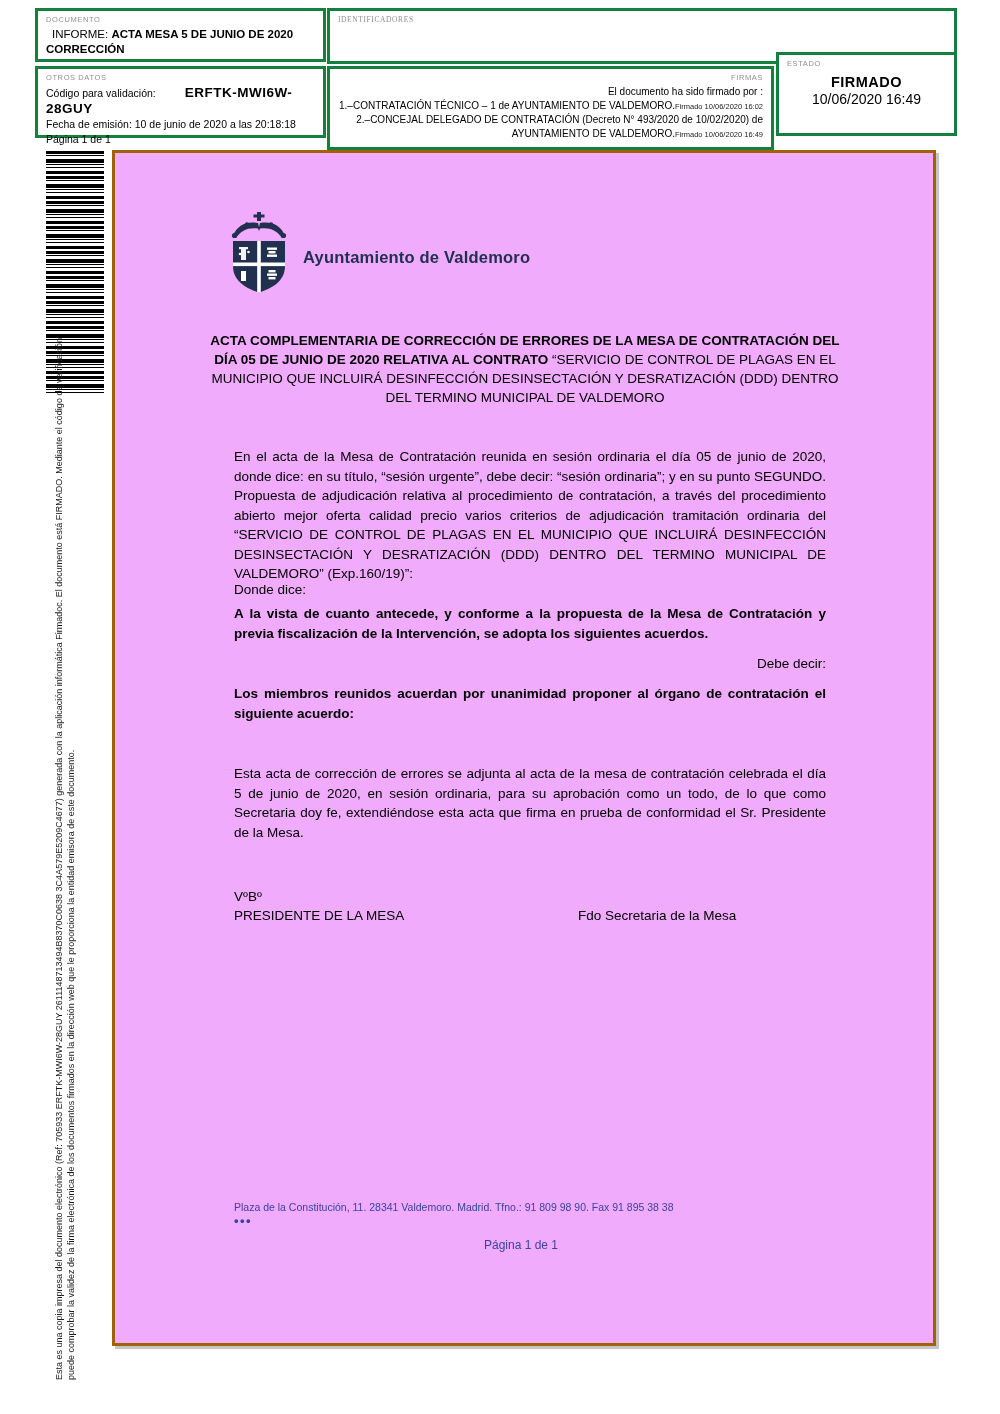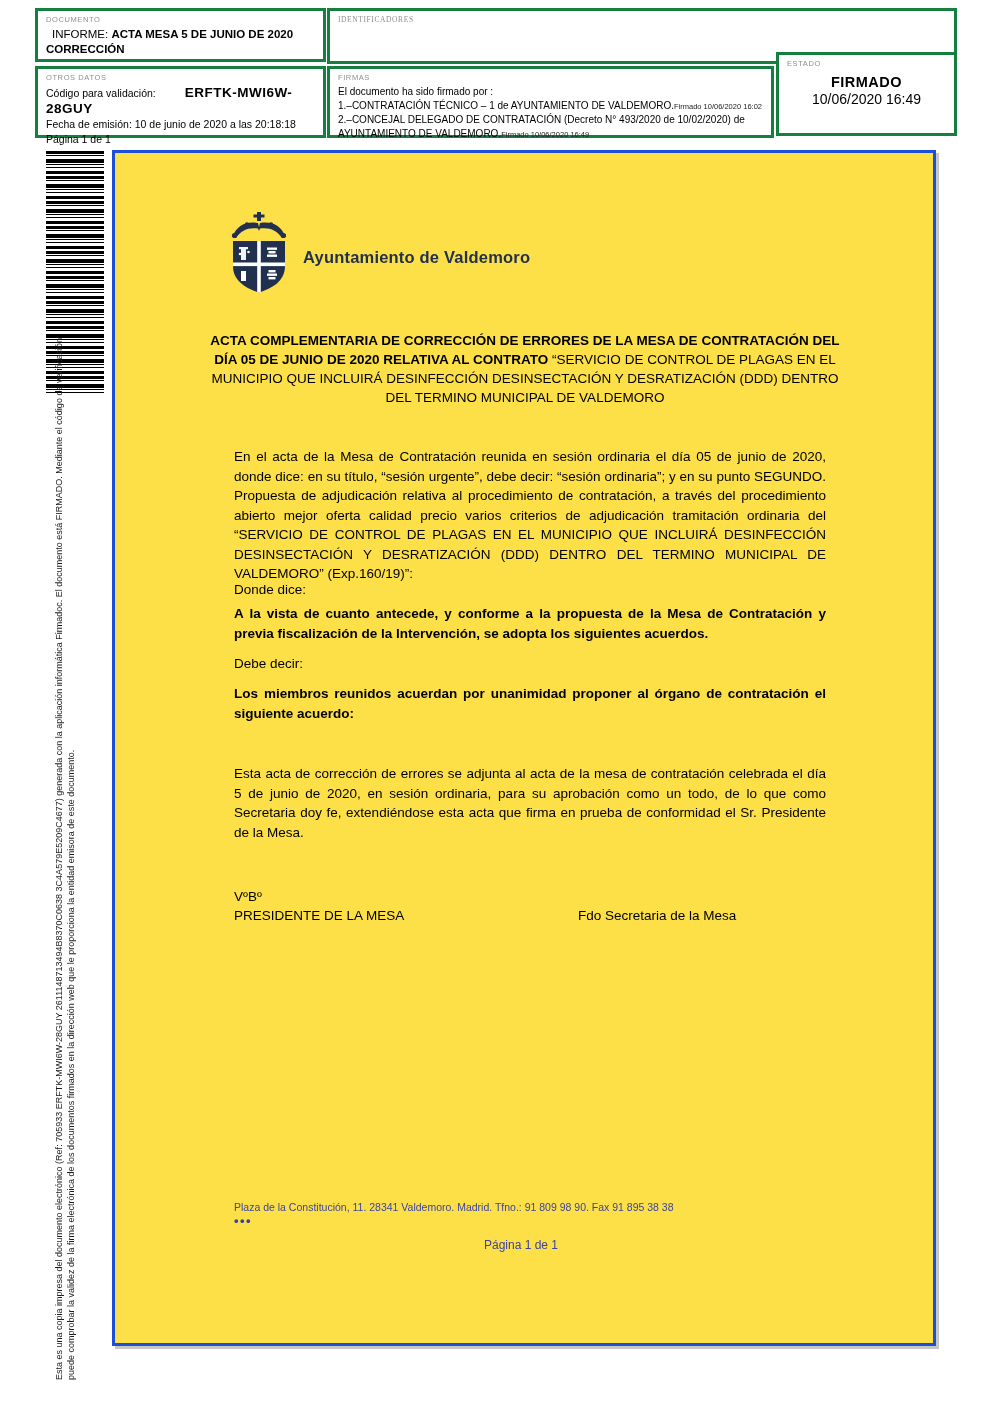--- a/index.html
+++ b/index.html
@@ -51,23 +51,23 @@
     position:absolute;left:54px;top:1380px;width:1005px;
     transform:rotate(-90deg);
     transform-origin:0 0;
     font-size:9px;line-height:11.5px;color:#1a1a1a;
     white-space:nowrap;
   }
 
   
   .doc-frame{
     position:absolute;left:112px;top:150px;width:818px;height:1190px;
-    border:3px solid #1d4ed8;
+    border:3px solid #a16207;
     box-sizing:content-box;
-    background:#fde047;
+    background:#f0abfc;
     box-shadow:3px 3px 0 #c6c6c6;
   }
   .doc-frame .inner{position:relative;width:100%;height:100%;}
 
   .logo-wrap{position:absolute;left:114px;top:58px;width:60px;height:82px;}
   .logo-text{
     position:absolute;left:188px;top:95px;
     font-size:16.5px;color:#22304f;font-weight:bold;letter-spacing:.2px;
   }
   .title-block{
@@ -110,21 +110,21 @@
   <div class="meta-label">IDENTIFICADORES</div>
 </div>
 
 <div class="meta-box" style="left:35px;top:66px;width:291px;height:72px;">
   <div class="meta-label">OTROS DATOS</div>
   <div class="otros-line"><span>Código para validación: </span><span class="big">ERFTK-MWI6W-28GUY</span></div>
   <div class="otros-line"><span>Fecha de emisión: </span><b>10 de junio de 2020 a las 20:18:18</b></div>
   <div class="otros-line"><b>Página 1 de 1</b></div>
 </div>
 
-<div class="meta-box" style="left:327px;top:66px;width:447px;height:72px;">
+<div class="meta-box" style="left:327px;top:66px;width:447px;height:84px;text-align:right;">
   <div class="meta-label">FIRMAS</div>
   <div class="firmas-line">El documento ha sido firmado por :</div>
   <div class="firmas-line"><span>1.–CONTRATACIÓN TÉCNICO – 1 de AYUNTAMIENTO DE VALDEMORO.</span><span class="firmas-small">Firmado 10/06/2020 16:02</span></div>
   <div class="firmas-line"><span>2.–CONCEJAL DELEGADO DE CONTRATACIÓN (Decreto N° 493/2020 de 10/02/2020) de AYUNTAMIENTO DE VALDEMORO.</span><span class="firmas-small">Firmado 10/06/2020 16:49</span></div>
 </div>
 
 <div class="meta-box" style="left:776px;top:52px;width:181px;height:84px;">
   <div class="meta-label">ESTADO</div>
   <div class="estado-value">FIRMADO</div>
   <div class="estado-date">10/06/2020 16:49</div>
@@ -174,21 +174,21 @@
     <div class="title-block">
       <span class="t-bold">ACTA COMPLEMENTARIA DE CORRECCIÓN DE ERRORES DE LA MESA DE CONTRATACIÓN DEL DÍA 05 DE JUNIO DE 2020 RELATIVA AL CONTRATO </span><span>“SERVICIO DE CONTROL DE PLAGAS EN EL MUNICIPIO QUE INCLUIRÁ DESINFECCIÓN DESINSECTACIÓN Y DESRATIZACIÓN (DDD) DENTRO DEL TERMINO MUNICIPAL DE VALDEMORO</span>
     </div>
 
     <div class="body-par" style="top:294px;">En el acta de la Mesa de Contratación reunida en sesión ordinaria el día 05 de junio de 2020, donde dice: en su título, “sesión urgente”, debe decir: “sesión ordinaria”; y en su punto SEGUNDO. Propuesta de adjudicación relativa al procedimiento de contratación, a través del procedimiento abierto mejor oferta calidad precio varios criterios de adjudicación tramitación ordinaria del  “SERVICIO DE CONTROL DE PLAGAS EN EL MUNICIPIO QUE INCLUIRÁ DESINFECCIÓN DESINSECTACIÓN Y DESRATIZACIÓN (DDD) DENTRO DEL TERMINO MUNICIPAL DE VALDEMORO” (Exp.160/19)”:</div>
 
     <div class="body-par plain" style="top:427px;">Donde dice:</div>
 
     <div class="body-par bold-par" style="top:451px;">A la vista de cuanto antecede, y conforme a la  propuesta de la Mesa de Contratación  y previa fiscalización de la Intervención, se adopta los siguientes acuerdos.</div>
 
-    <div class="body-par plain" style="top:501px;">Debe decir:</div>
+    <div class="body-par plain" style="top:501px;text-align:right;">Debe decir:</div>
 
     <div class="body-par bold-par" style="top:531px;">Los miembros reunidos acuerdan por unanimidad proponer al órgano de contratación el siguiente acuerdo:</div>
 
     <div class="body-par" style="top:611px;">Esta acta de corrección de errores se adjunta al acta de la mesa de contratación celebrada el día 5 de junio de 2020, en sesión ordinaria, para su aprobación como un todo, de lo que como Secretaria doy fe, extendiéndose esta acta que firma en prueba de conformidad el Sr. Presidente de la Mesa.</div>
 
     <div class="sign-vobo">VºBº</div>
     <div class="sign-row">
       <span>PRESIDENTE DE LA MESA</span>
       <span class="sign-fdo">Fdo  Secretaria de la Mesa</span>
     </div>

